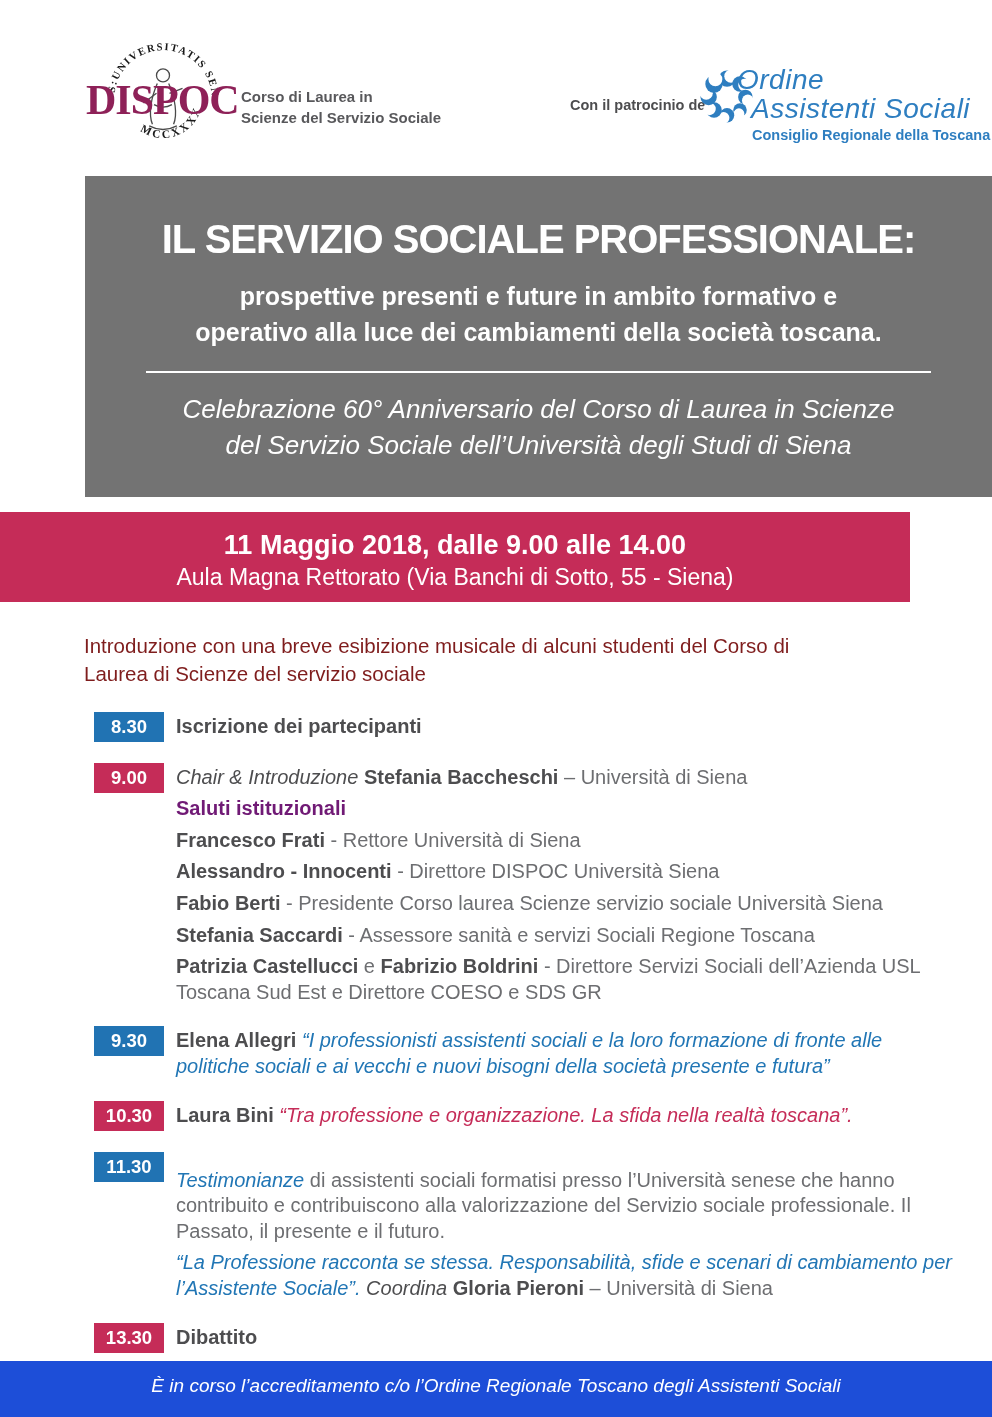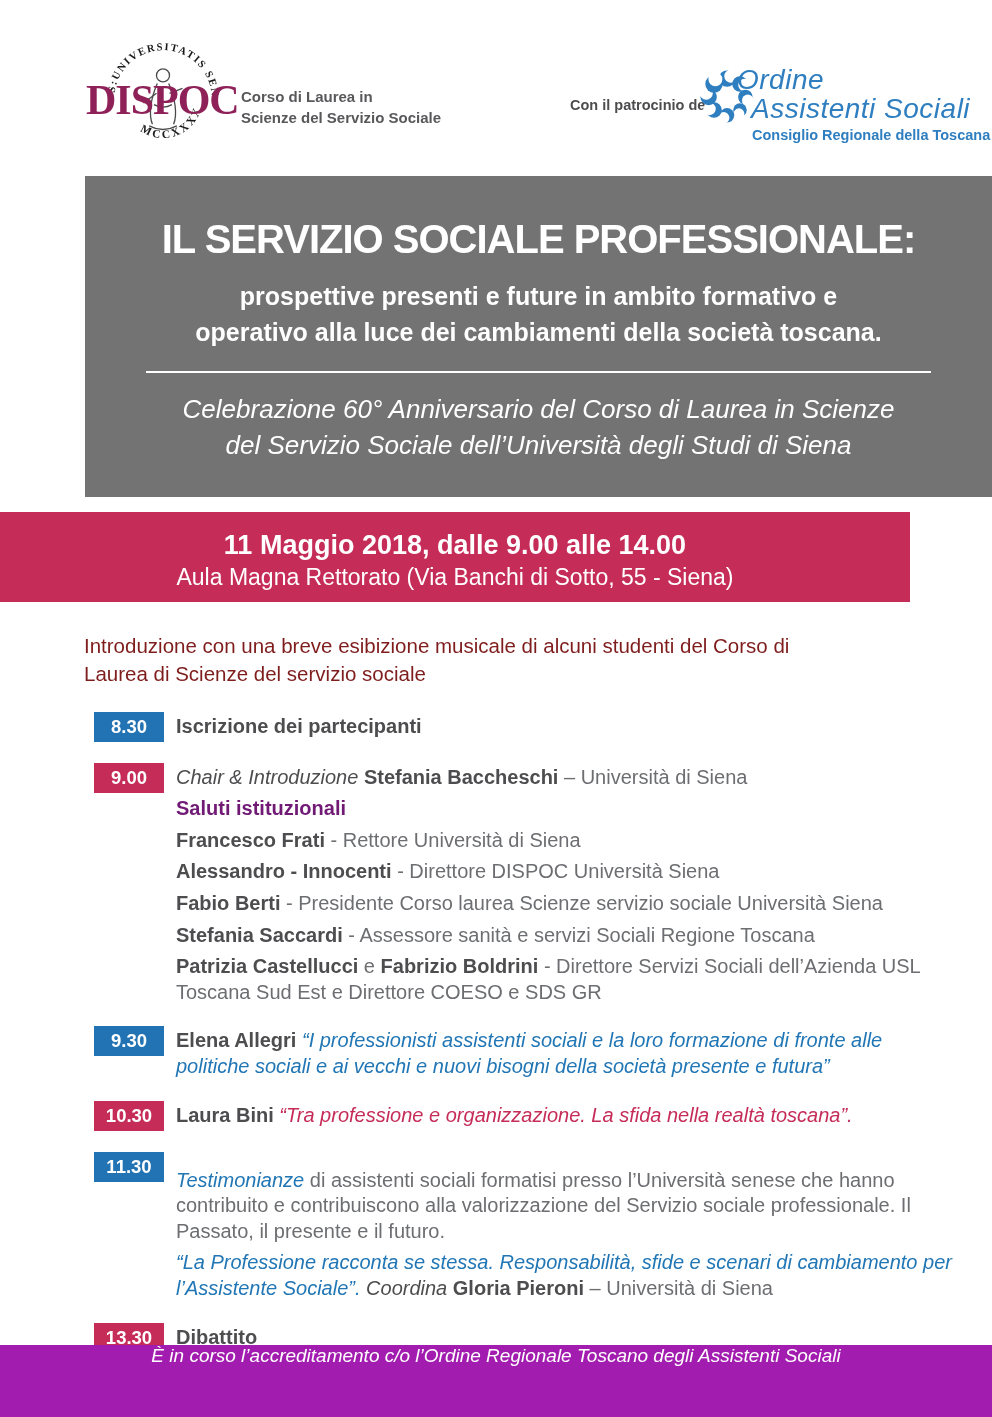--- a/index.html
+++ b/index.html
@@ -79,22 +79,22 @@
   .sched-line.gapped { margin-top:14px; }
   .seg-bd { font-weight:bold; color:#4d4d4f; }
   .seg-it { font-style:italic; color:#4d4d4f; }
   .seg-gy { color:#6d6e71; }
   .seg-br { font-weight:bold; color:#701a75; }
   .seg-ib { font-style:italic; color:#2176b5; }
   .seg-ir { font-style:italic; color:#c52c58;margin-top:15px; }
 
   
   .footer {
-    position:absolute; left:0; right:0; bottom:0; height:72px;
-    background:#a21caf; color:#ffffff; text-align:center; 
+    position:absolute; left:0; right:0; bottom:0; height:56px;
+    background:#1d4ed8; color:#ffffff; text-align:center; padding-top:14px;
     font-size:19px; font-style:italic;
   }
 </style>
 </head>
 <body>
 
 <div class="header">
 
   <svg class="seal-svg" width="122" height="122" viewBox="0 0 150 150">
     <defs>

